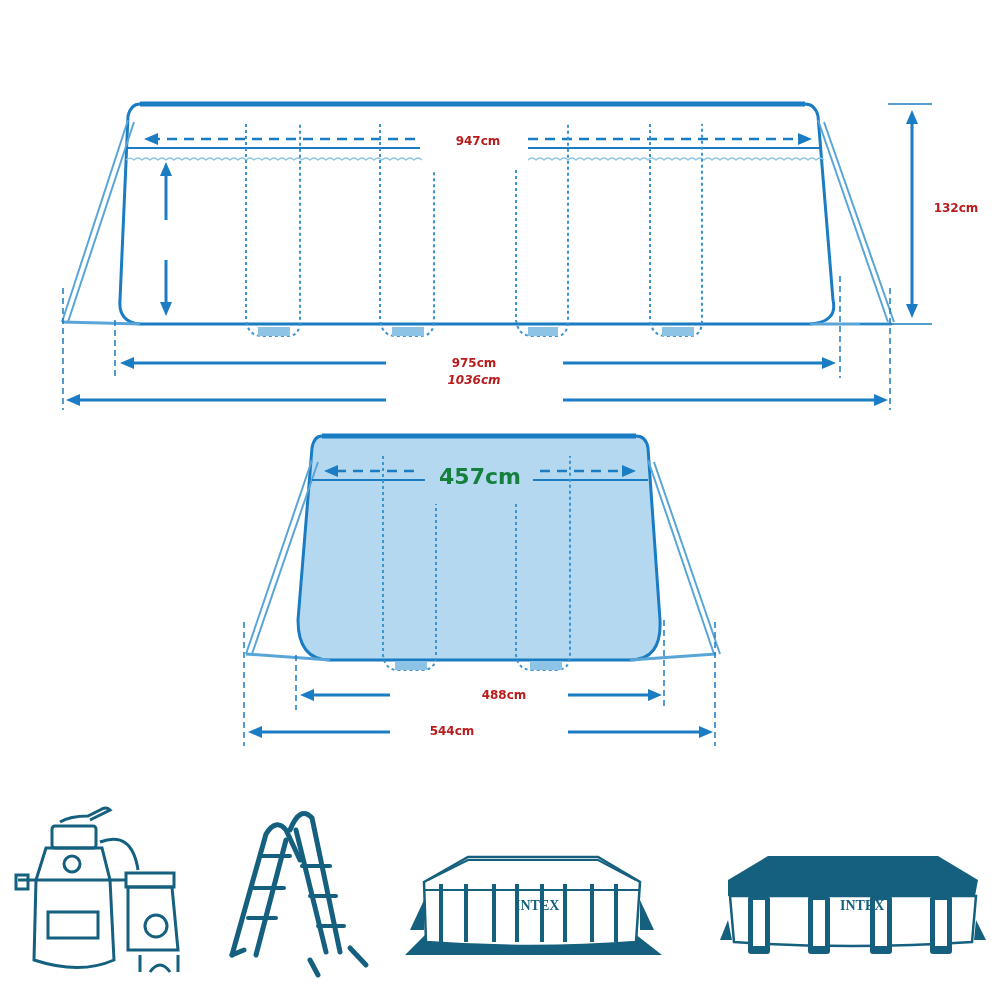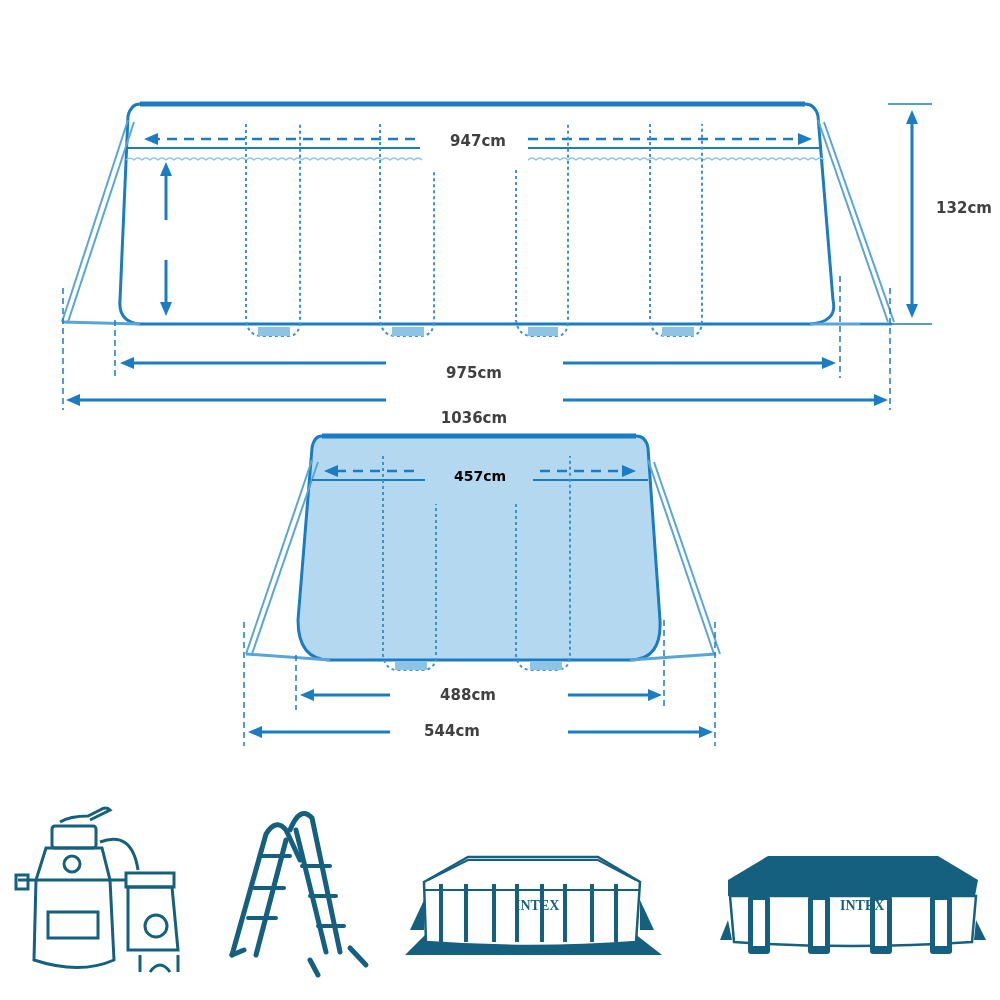--- a/index.html
+++ b/index.html
@@ -1,19 +1,19 @@
 <!DOCTYPE html>
 <html><head>
 <meta charset="utf-8">
 <style>
   html,body{margin:0;padding:0;background:#ffffff;}
   body{width:1000px;height:1000px;position:relative;overflow:hidden;font-family:"DejaVu Sans","Liberation Sans",sans-serif;}
   svg{position:absolute;left:0;top:0;}
-  .lbl{position:absolute;font-family:"DejaVu Sans","Liberation Sans",sans-serif;font-weight:bold;font-size:15px;color:#404040;white-space:nowrap;transform:translate(-50%,-50%);}
-  .lbl.white{color:#000000;font-size:14px;}
+  .lbl{position:absolute;font-family:"DejaVu Sans","Liberation Sans",sans-serif;font-weight:bold;font-size:12px;color:#b91c1c;white-space:nowrap;transform:translate(-50%,-50%);}
+  .lbl.white{color:#15803d;font-size:22px;}
   .txt{position:absolute;font-family:"Liberation Serif",serif;font-size:14px;font-weight:bold;color:#16607f;}
 </style>
 </head>
 <body>
 
 <svg width="1000" height="1000" viewBox="0 0 1000 1000">
   <defs>
     <marker id="arr" markerWidth="10" markerHeight="10" refX="8" refY="5" orient="auto" markerUnits="userSpaceOnUse">
       <path d="M0,0 L10,5 L0,10 z" fill="#1a7cc2"></path>
     </marker>
@@ -177,20 +177,20 @@
       <rect x="753" y="900" width="12" height="46"></rect>
       <rect x="813" y="900" width="12" height="46"></rect>
       <rect x="875" y="900" width="12" height="46"></rect>
       <rect x="935" y="900" width="12" height="46"></rect>
     </g>
     <path d="M728,920 L720,940 L732,940 Z M976,920 L986,940 L974,940 Z" fill="#16607f"></path>
   </g>
 </svg>
 
 <div class="lbl" style="left:478px;top:141px;">947cm</div>
-<div class="lbl" style="left:956px;top:208px;margin-left:8px;">132cm</div>
-<div class="lbl" style="left:474px;top:363px;margin-top:10px;">975cm</div>
-<div class="lbl" style="left:474px;top:418px;">1036cm</div>
+<div class="lbl" style="left:956px;top:208px;">132cm</div>
+<div class="lbl" style="left:474px;top:363px;">975cm</div>
+<div class="lbl" style="left:474px;top:380px;font-style:italic;">1036cm</div>
 <div class="lbl white" style="left:480px;top:476px;">457cm</div>
-<div class="lbl" style="left:468px;top:695px;">488cm</div>
+<div class="lbl" style="left:504px;top:695px;">488cm</div>
 <div class="lbl" style="left:452px;top:731px;">544cm</div>
 <div class="txt" style="left:515px;top:898px;">INTEX</div>
 <div class="txt" style="left:840px;top:898px;">INTEX</div>
 
 </body></html>

